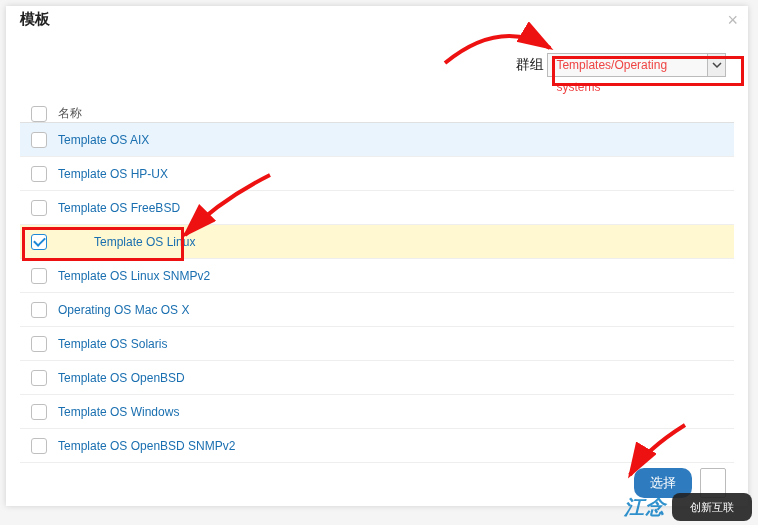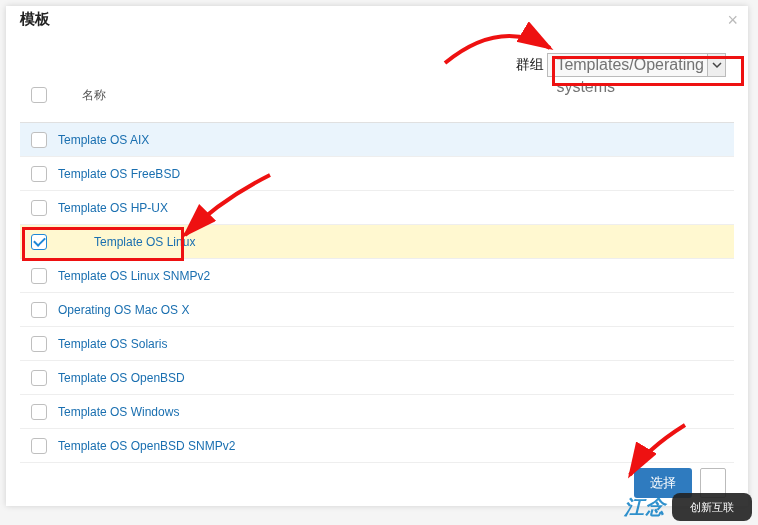--- a/index.html
+++ b/index.html
@@ -48,23 +48,23 @@
     display: inline-block;
     border: 1px solid #bbb;
     background: #f8f8f8;
     height: 24px;
     line-height: 22px;
     position: relative;
     vertical-align: middle;
   }
   .group-select-text {
     padding: 0 8px;
-    font-size: 16px;
+    font-size: 12px;
     display: inline-block;
-    color: #737373;
+    color: #ef4444;
     width: 155px;
     text-align: left;
   }
   .group-select-btn {
     display: inline-block;
     width: 18px;
     height: 22px;
     border-left: 1px solid #bbb;
     text-align: center;
     vertical-align: top;
@@ -74,24 +74,23 @@
   .red-box-select {
     position: absolute;
     border: 3px solid #e11;
     pointer-events: none;
   }
   .table-area {
     padding: 0 14px;
   }
   .header-row {
     display: flex;
-    align-items: flex-start;
+    align-items: flex-end;
     height: 36px;
     border-bottom: 1px solid #e0e0e0;
-    gap: 24px;
   }
   .header-check {
     width: 38px;
     display: flex;
     justify-content: center;
   }
   .header-name {
     color: #555;
     font-size: 12px;
   }
@@ -140,21 +139,21 @@
     bottom: 8px;
     display: flex;
     gap: 8px;
   }
   .btn-primary {
     background: #2f7bbf;
     color: #fff;
     border: none;
     padding: 6px 16px;
     font-size: 13px;
-    border-radius: 3px;
+    border-radius: 10px;
   }
   .btn-secondary {
     background: #fff;
     border: 1px solid #bbb;
     padding: 6px 12px;
     font-size: 13px;
     border-radius: 2px;
   }
   .arrow {
     position: absolute;
@@ -219,27 +218,27 @@
         <div class="row hl-blue">
           <div class="checkcell">
             <div class="checkbox"></div>
           </div>
           <div class="linkcell">Template OS AIX</div>
         </div>
         <div class="row">
           <div class="checkcell">
             <div class="checkbox"></div>
           </div>
+          <div class="linkcell">Template OS HP-UX</div>
+        </div>
+        <div class="row">
+          <div class="checkcell">
+            <div class="checkbox"></div>
+          </div>
           <div class="linkcell">Template OS FreeBSD</div>
-        </div>
-        <div class="row">
-          <div class="checkcell">
-            <div class="checkbox"></div>
-          </div>
-          <div class="linkcell">Template OS HP-UX</div>
         </div>
         <div class="row hl-yellow">
           <div class="checkcell">
             <div class="checkbox checked"></div>
           </div>
           <div class="linkcell">Template OS Linux</div>
         </div>
         <div class="row">
           <div class="checkcell">
             <div class="checkbox"></div>

